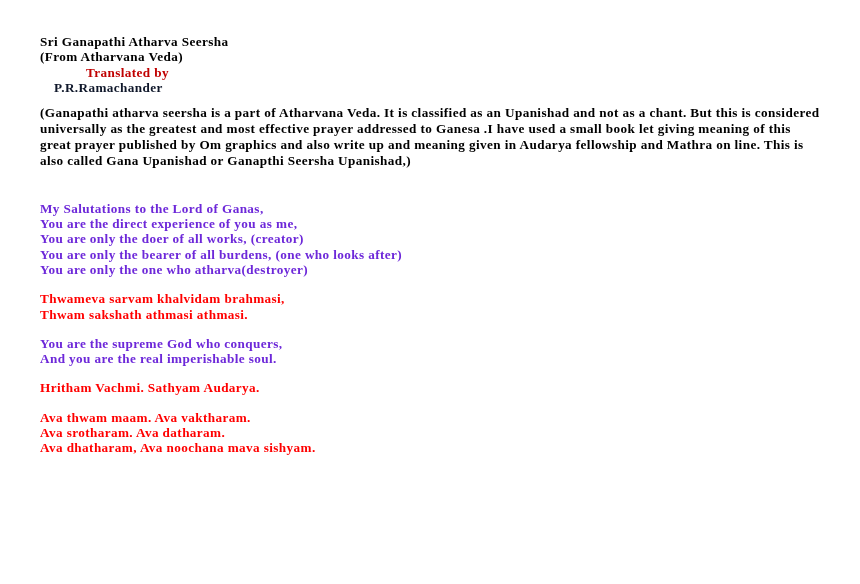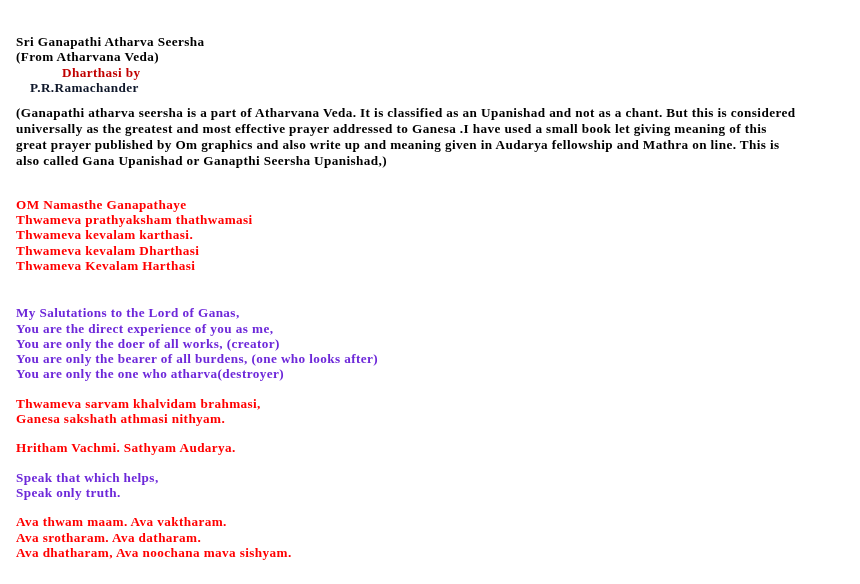--- a/index.html
+++ b/index.html
@@ -12,21 +12,21 @@
     height: 584px;
     font-family: "Liberation Serif", serif;
     color: #000000;
     overflow: hidden;
   }
   .page {
     position: relative;
     width: 860px;
     height: 500px;
     box-sizing: border-box;
-    padding: 34px 40px 10px 16px;
+    padding: 34px 40px 10px 40px;
   }
   .doc {
     font-size: 13.2px;
     line-height: 1.16;
     letter-spacing: 0.4px;
   }
   .title-block {
     margin: 0 0 10px 0;
   }
   .line {
@@ -45,21 +45,21 @@
     font-weight: bold;
     color: #0f172a;
   }
   .para {
     margin: 0 0 14px 0;
     font-weight: bold;
     text-align: left;
   }
   .intro {
     margin-top: 10px;
-    margin-bottom: 28px;
+    margin-bottom: 14px;
     max-width: 780px;
     line-height: 1.2;
   }
   .sanskrit {
     color: #ff0000;
     font-weight: bold;
     margin: 0 0 14px 0;
   }
   .english {
     color: #6d28d9;
@@ -72,58 +72,51 @@
 </style>
 </head>
 <body>
 
 <div class="page">
   <div class="doc">
 
     <div class="title-block">
       <div class="line title-line">Sri Ganapathi Atharva Seersha</div>
       <div class="line title-line">(From Atharvana Veda)</div>
-      <div class="line translated">Dharthasi by</div>
+      <div class="line translated">Translated by</div>
       <div class="line author">P.R.Ramachander</div>
     </div>
 
     <p class="para intro">(Ganapathi atharva seersha is a part of Atharvana Veda. It is classified as an Upanishad and not as a chant. But this is considered universally as the greatest and most effective prayer addressed to Ganesa .I have used a small book let giving meaning of this great prayer published by Om graphics and also  write up and meaning given in Audarya fellowship and Mathra on line. This is also called Gana Upanishad or Ganapthi Seersha Upanishad,)</p>
 
-    <div class="sanskrit">
-      <div class="line">OM Namasthe Ganapathaye</div>
-      <div class="line">Thwameva prathyaksham thathwamasi</div>
-      <div class="line">Thwameva kevalam karthasi.</div>
-      <div class="line">Thwameva kevalam Dharthasi</div>
-      <div class="line">Thwameva Kevalam Harthasi</div>
-    </div>
 
     <div class="gap-lg"></div>
 
     <div class="english">
       <div class="line">My Salutations to the Lord of Ganas,</div>
       <div class="line">You are the direct experience of you as me,</div>
       <div class="line">You are only the doer of all works, (creator)</div>
       <div class="line">You are only the bearer of all burdens, (one who looks after)</div>
       <div class="line">You are only the one who atharva(destroyer)</div>
     </div>
 
     <div class="sanskrit">
       <div class="line">Thwameva sarvam khalvidam brahmasi,</div>
-      <div class="line">Ganesa sakshath athmasi nithyam.</div>
+      <div class="line">Thwam sakshath athmasi athmasi.</div>
     </div>
 
+    <div class="english">
+      <div class="line">You are the supreme God who conquers,</div>
+      <div class="line">And you are the real imperishable soul.</div>
+    </div>
 
     <div class="sanskrit">
       <div class="line">Hritham Vachmi. Sathyam Audarya.</div>
     </div>
 
-    <div class="english">
-      <div class="line">Speak that which helps,</div>
-      <div class="line">Speak only truth.</div>
-    </div>
 
     <div class="sanskrit">
       <div class="line">Ava thwam maam. Ava vaktharam.</div>
       <div class="line">Ava srotharam. Ava datharam.</div>
       <div class="line">Ava dhatharam, Ava noochana mava sishyam.</div>
 
     </div>
 
   </div>
 </div>

